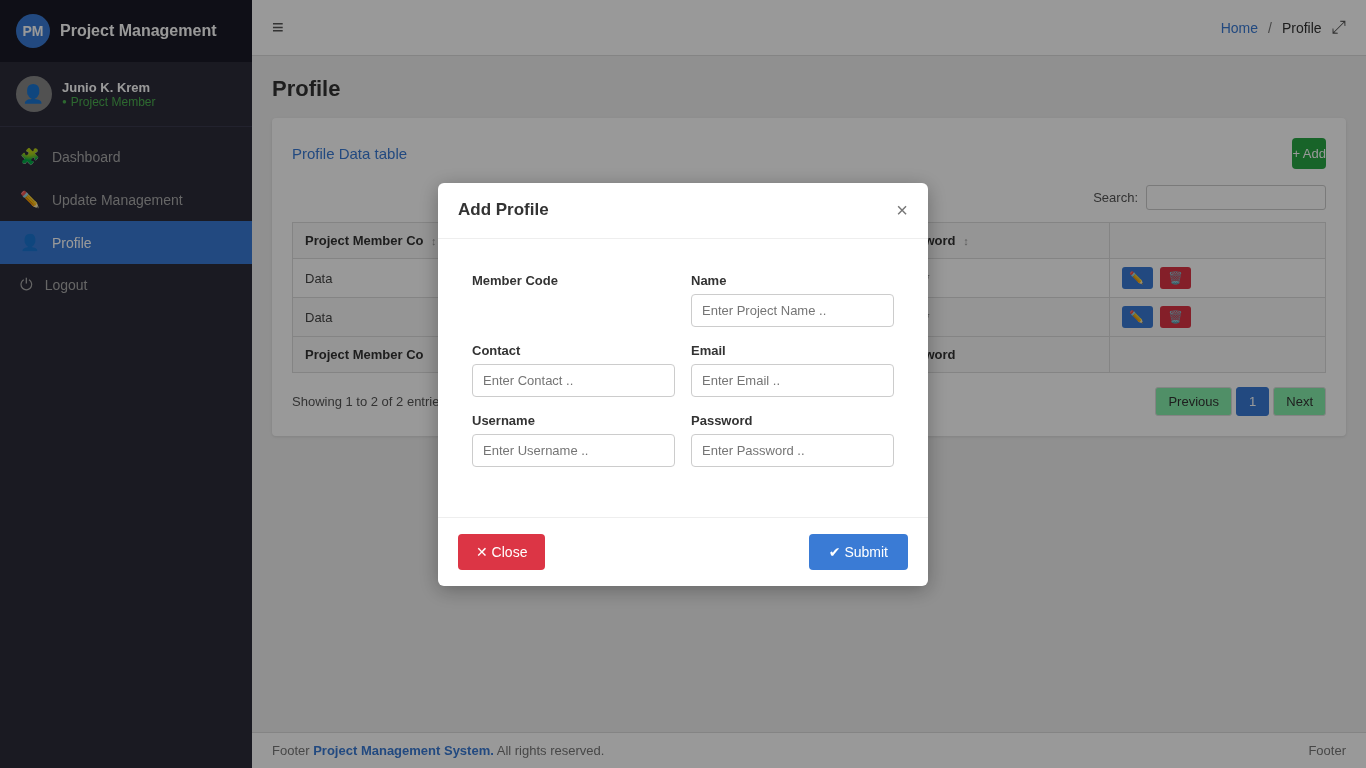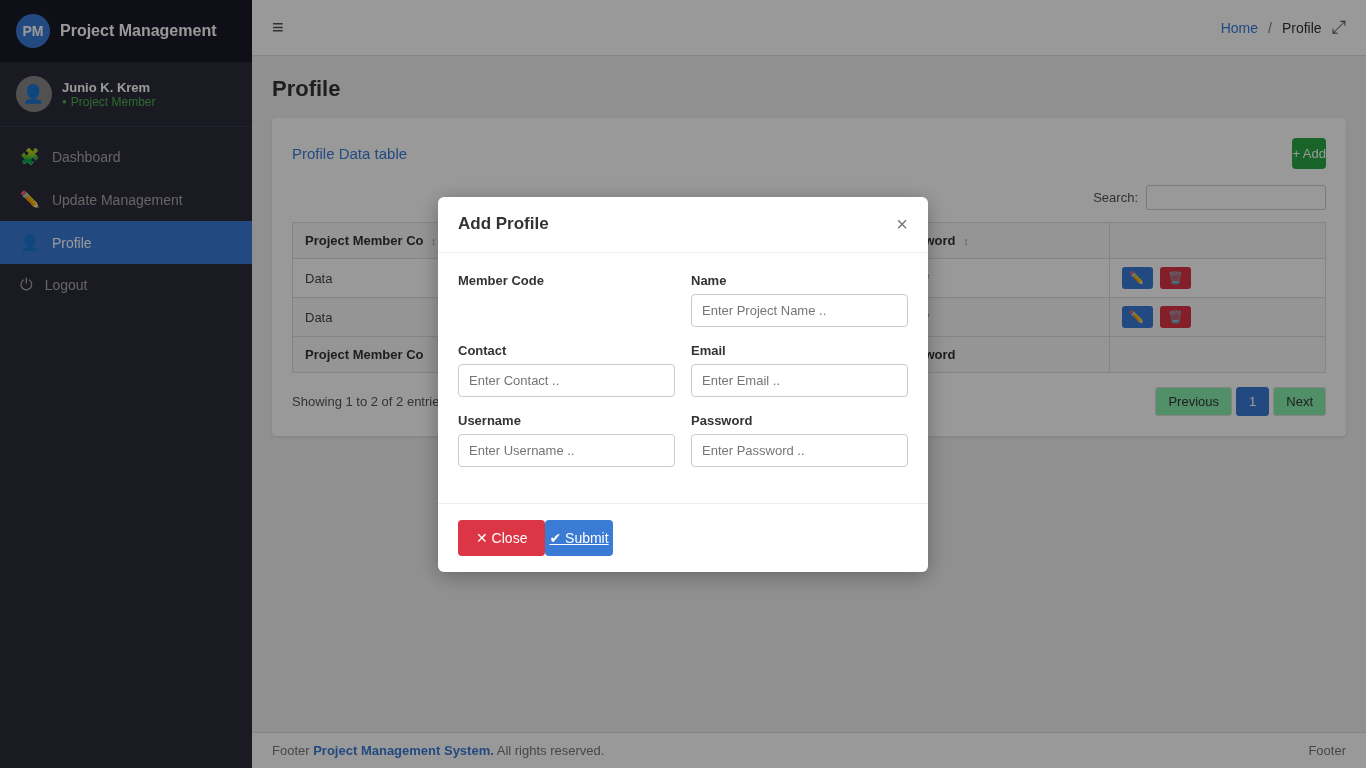--- a/index.html
+++ b/index.html
@@ -213,56 +213,56 @@
     }
     .modal-header {
       padding: 16px 20px;
       border-bottom: 1px solid #eee;
       display: flex;
       justify-content: space-between;
       align-items: center;
     }
     .modal-title { font-size: 17px; font-weight: bold; color: #333; }
     .modal-close { background: none; border: none; font-size: 20px; cursor: pointer; color: #777; }
-    .modal-body { padding: 20px; border-radius: 29px; }
+    .modal-body { padding: 34px; border-radius: 29px; }
     .form-row { display: flex; gap: 16px; margin-bottom: 16px; }
     .form-group { flex: 1; }
     .form-group label { display: block; font-size: 13px; color: #333; margin-bottom: 6px; font-weight: bold; }
     .form-group input {
       width: 100%;
       border: 1px solid #ccc;
       border-radius: 4px;
       padding: 8px 10px;
       font-size: 13px;
       color: #555;
     }
     .modal-footer {
       padding: 16px 20px;
       border-top: 1px solid #eee;
       display: flex;
+      justify-content: space-between;
       align-items: center;
     }
     .btn-close-modal {
       background: #dc3545;
       color: #fff;
       border: none;
       padding: 10px 18px;
       border-radius: 4px;
       cursor: pointer;
       font-size: 14px;
     }
     .btn-submit {
       background: #3a7bd5;
       color: #fff;
       border: none;
-      padding: 10px 4px;
+      padding: 10px 20px;
       border-radius: 4px;
       cursor: pointer;
       font-size: 14px;
-      text-decoration: underline;
     }
   </style>
 </head>
 <body>
 
 <div class="sidebar">
   <div class="sidebar-logo">
     <div class="sidebar-logo-icon">
       <span>PM</span>
     </div>

